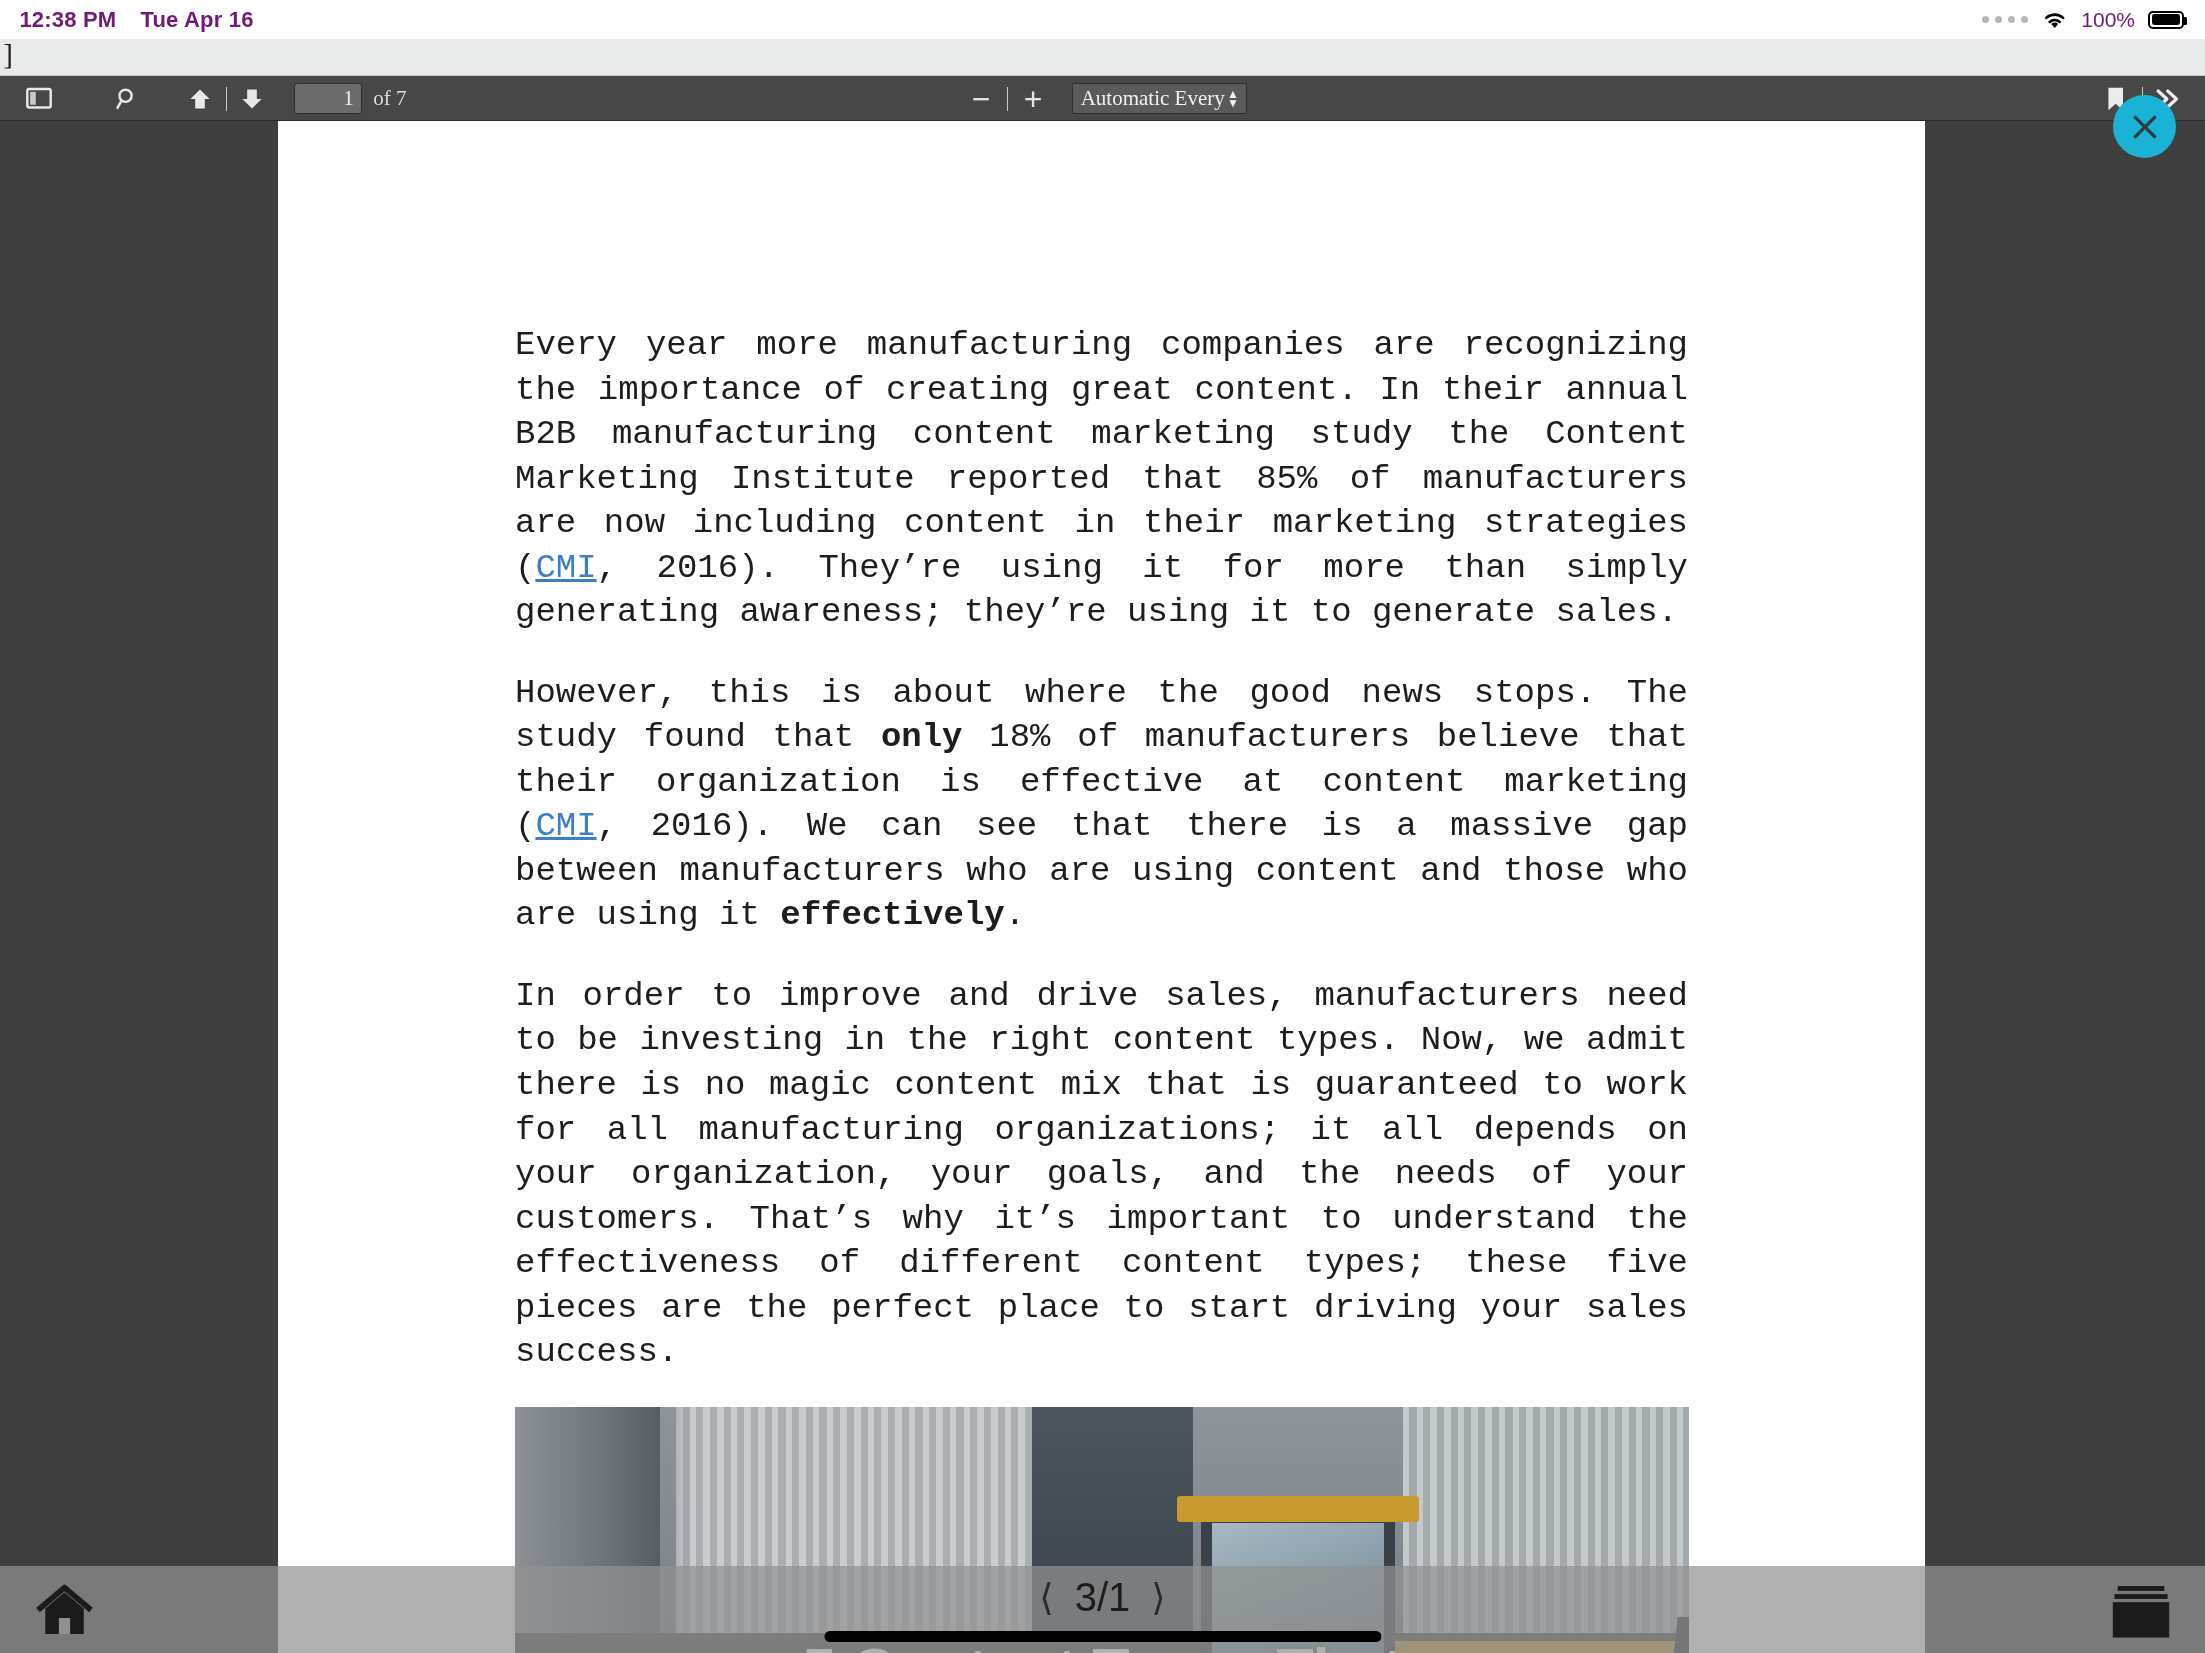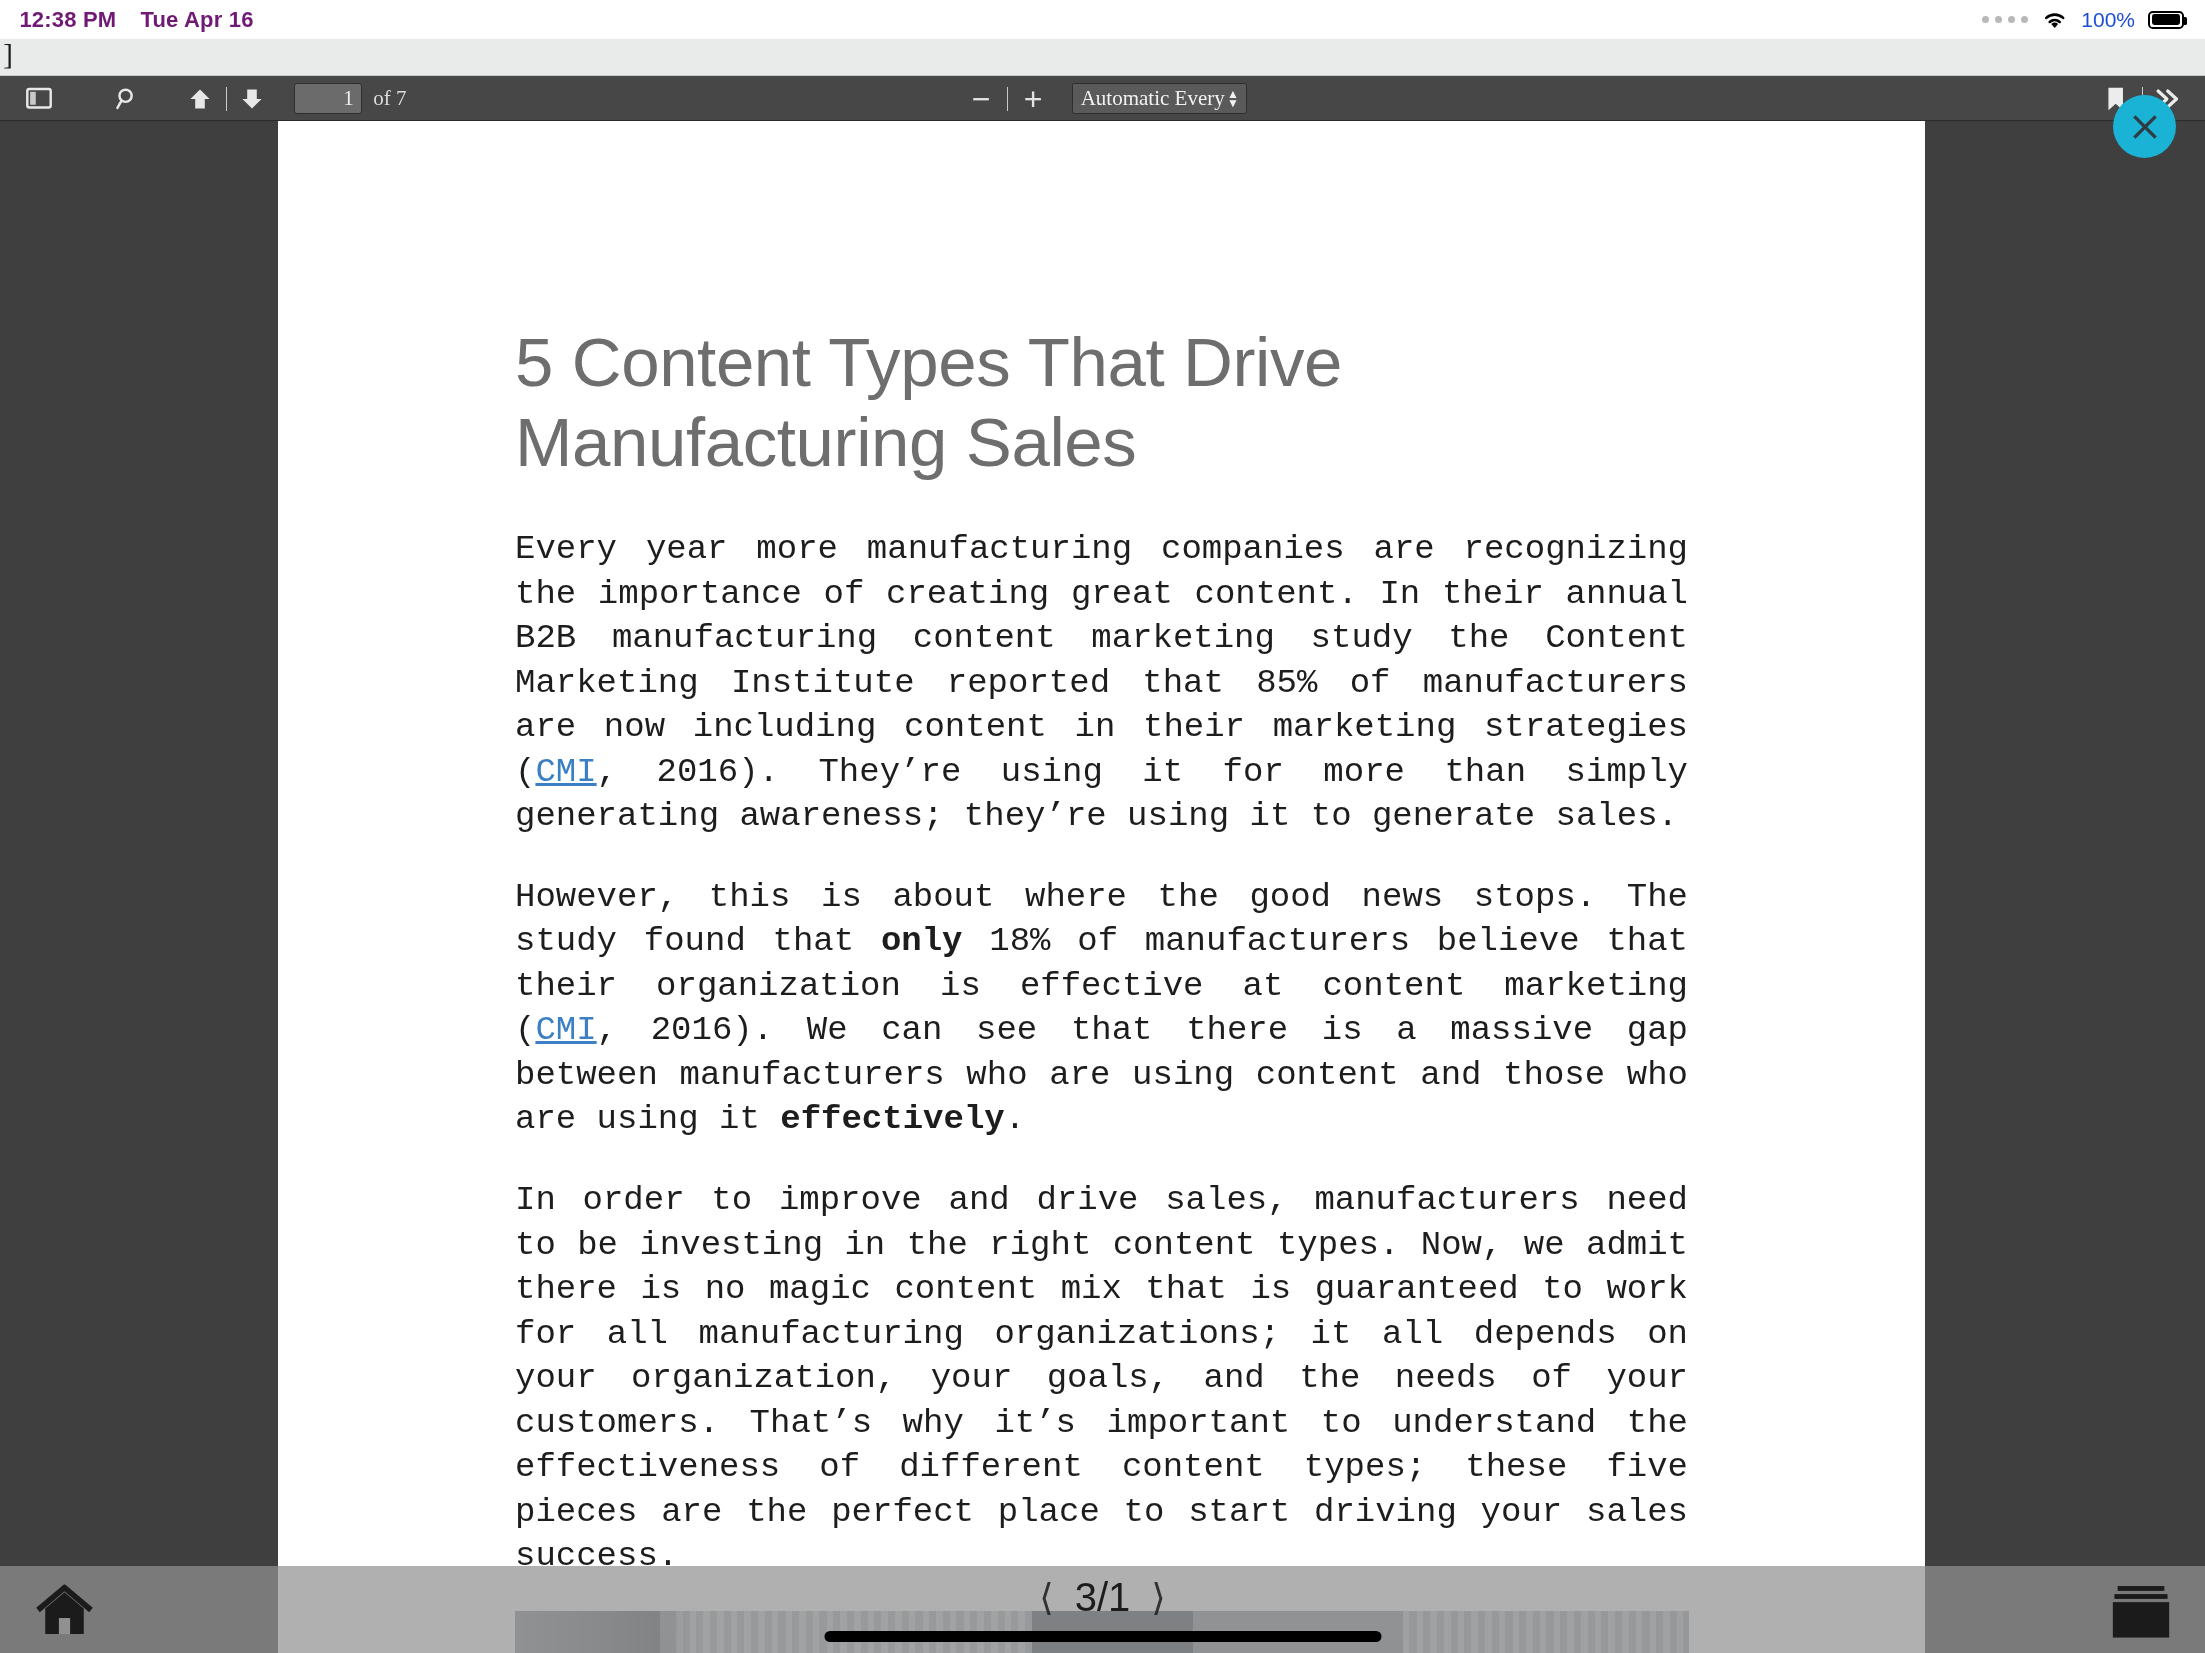--- a/index.html
+++ b/index.html
@@ -27,21 +27,21 @@
     font-size: 22px; font-weight: 600; color: #701a75;
     letter-spacing: 0.2px;
     font-family: "Liberation Sans", sans-serif;
   }
   .sb-right {
     position: absolute; right: 21px; top: 0; height: 39px;
     display: flex; align-items: center; gap: 13px;
   }
   .sb-dots { display: flex; gap: 5.7px; align-items: center; }
   .sb-dots i { width: 7.3px; height: 7.3px; border-radius: 50%; background: #b8b8b8; display:block; }
-  .sb-batt-pct { font-size: 21px; font-weight: 500; color: #1d4ed8; }
+  .sb-batt-pct { font-size: 21px; font-weight: 500; color: #701a75; }
   .sb-batt {
     width: 36px; height: 18px; border: 2px solid #000;
     border-radius: 4.8px; position: relative; padding: 1.6px;
   }
   .sb-batt::after {
     content:""; position:absolute; right:-4.8px; top:4.8px;
     width: 3.2px; height: 7.3px; background:#000; border-radius: 0 1.6px 1.6px 0;
   }
   .sb-batt i { display:block; width: 100%; height:100%; background:#000; border-radius:2.4px; }
   .wifi-ic { width: 27.4px; height: 21px; display:block; }
@@ -368,21 +368,20 @@
     <svg width="36" height="36" viewBox="0 0 44 44">
       <line x1="9" y1="9" x2="35" y2="35" stroke="#2f3b40" stroke-width="4"></line>
       <line x1="35" y1="9" x2="9" y2="35" stroke="#2f3b40" stroke-width="4"></line>
     </svg>
   </div>
 
   <div class="viewer">
     <div class="page">
       <div class="page-inner">
 
-        <h1 class="doc-title">5 Content Types That Drive Manufacturing Sales</h1>
 
         <p class="doc-p"><span>Every year more manufacturing companies are recognizing the importance of creating great content. In their annual B2B manufacturing content marketing study the Content Marketing Institute reported that 85% of manufacturers are now including content in their marketing strategies (</span><a class="doc-link">CMI</a><span>, 2016). They’re using it for more than simply generating awareness; they’re using it to generate sales.</span></p>
         <p class="doc-p"><span>However, this is about where the good news stops. The study found that </span><b>only</b><span> 18% of manufacturers believe that their organization is effective at content marketing (</span><a class="doc-link">CMI</a><span>, 2016). We can see that there is a massive gap between manufacturers who are using content and those who are using it </span><b>effectively</b><span>.</span></p>
         <p class="doc-p"><span>In order to improve and drive sales, manufacturers need to be investing in the right content types. Now, we admit there is no magic content mix that is guaranteed to work for all manufacturing organizations; it all depends on your organization, your goals, and the needs of your customers. That’s why it’s important to understand the effectiveness of different content types; these five pieces are the perfect place to start driving your sales success.</span></p>
 
         <div class="hero">
           <div class="hero-sky"></div>
           <div class="corrug"></div>
           <div class="darkpanel"></div>
           <div class="corrug2"></div>

